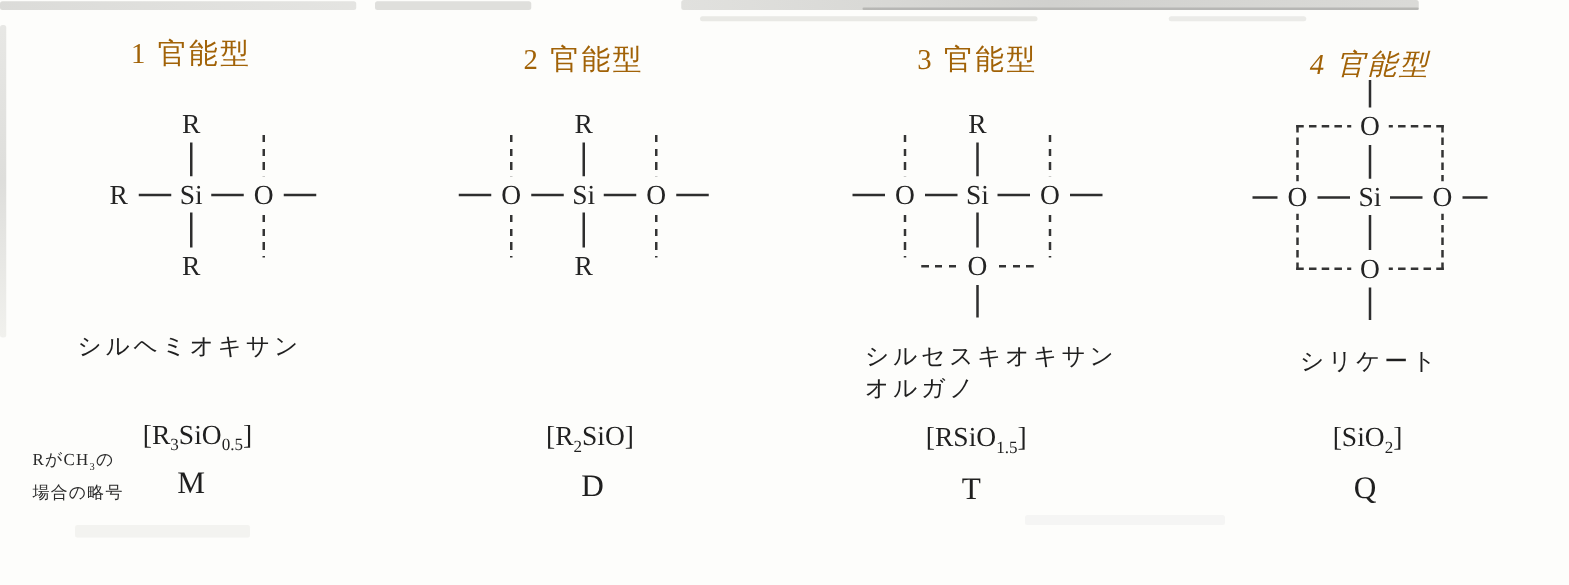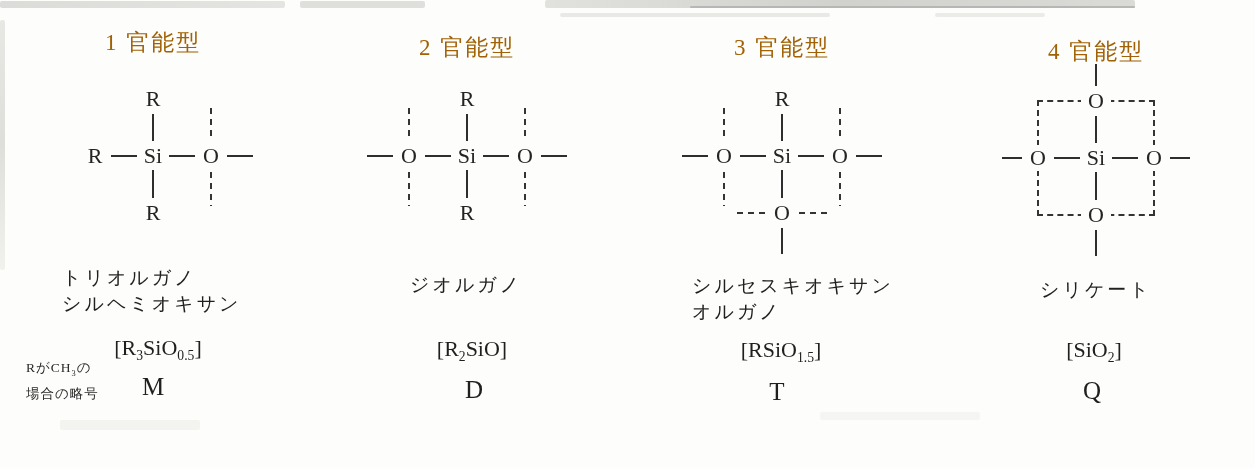--- a/index.html
+++ b/index.html
@@ -54,21 +54,20 @@
   <i class="b h" style="left:194px;top:85px;width:26px;"></i>
   <i class="d v" style="left:177px;top:38px;height:33px;"></i>
   <i class="d v" style="left:177px;top:102px;height:34px;"></i>
   <span class="atom" style="left:105px;top:16px;">R</span>
   <span class="atom" style="left:47px;top:73px;">R</span>
   <span class="atom" style="left:105px;top:73px;">Si</span>
   <span class="atom" style="left:163px;top:73px;">O</span>
   <span class="atom" style="left:105px;top:130px;">R</span>
 </div>
 <div class="name" style="left:62px;top:265px;">
-  <div>トリオルガノ</div>
   <div>シルヘミオキサン</div>
 </div>
 <div class="formula" style="left:38px;top:335px;">[R<sub>3</sub>SiO<sub>0.5</sub>]</div>
 <div class="sym" style="left:33px;top:373px;">M</div>
 
 <div class="note" style="left:26px;top:358px;">
   <div>RがCH<sub>3</sub>の</div>
   <div>場合の略号</div>
 </div>
 
@@ -84,21 +83,20 @@
   <i class="d v" style="left:61px;top:102px;height:34px;"></i>
   <i class="d v" style="left:177px;top:38px;height:33px;"></i>
   <i class="d v" style="left:177px;top:102px;height:34px;"></i>
   <span class="atom" style="left:105px;top:16px;">R</span>
   <span class="atom" style="left:47px;top:73px;">O</span>
   <span class="atom" style="left:105px;top:73px;">Si</span>
   <span class="atom" style="left:163px;top:73px;">O</span>
   <span class="atom" style="left:105px;top:130px;">R</span>
 </div>
 <div class="name" style="left:410px;top:272px;">
-  <div>ジオルガノ</div>
 </div>
 <div class="formula" style="left:352px;top:336px;">[R<sub>2</sub>SiO]</div>
 <div class="sym" style="left:354px;top:376px;">D</div>
 
 <div class="hdr" style="left:662px;top:34px;">3 官能型</div>
 <div class="struct" style="left:662px;top:70px;">
   <i class="b v" style="left:119px;top:44px;height:27px;"></i>
   <i class="b h" style="left:78px;top:85px;width:26px;"></i>
   <i class="b h" style="left:136px;top:85px;width:26px;"></i>
   <i class="b v" style="left:119px;top:100px;height:28px;"></i>
@@ -117,21 +115,21 @@
   <span class="atom" style="left:163px;top:73px;">O</span>
   <span class="atom" style="left:105px;top:130px;">O</span>
 </div>
 <div class="name" style="left:692px;top:273px;">
   <div>シルセスキオキサン</div>
   <div>オルガノ</div>
 </div>
 <div class="formula" style="left:661px;top:337px;">[RSiO<sub>1.5</sub>]</div>
 <div class="sym" style="left:657px;top:378px;">T</div>
 
-<div class="hdr" style="left:976px;top:38px;">4 官能型</div>
+<div class="hdr" style="left:976px;top:38px;font-style:italic;">4 官能型</div>
 <div class="struct" style="left:976px;top:72px;">
   <i class="frame" style="left:61px;top:28px;width:114px;height:112px;"></i>
   <i class="b v" style="left:119px;top:44px;height:27px;"></i>
   <i class="b h" style="left:78px;top:85px;width:26px;"></i>
   <i class="b h" style="left:136px;top:85px;width:26px;"></i>
   <i class="b v" style="left:119px;top:100px;height:28px;"></i>
   <i class="b v" style="left:119px;top:-8px;height:22px;"></i>
   <i class="b h" style="left:26px;top:85px;width:20px;"></i>
   <i class="b h" style="left:194px;top:85px;width:20px;"></i>
   <i class="b v" style="left:119px;top:158px;height:26px;"></i>

